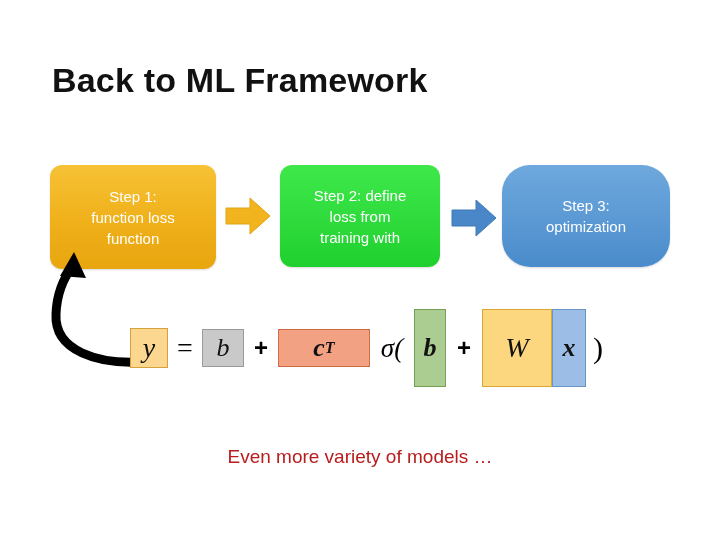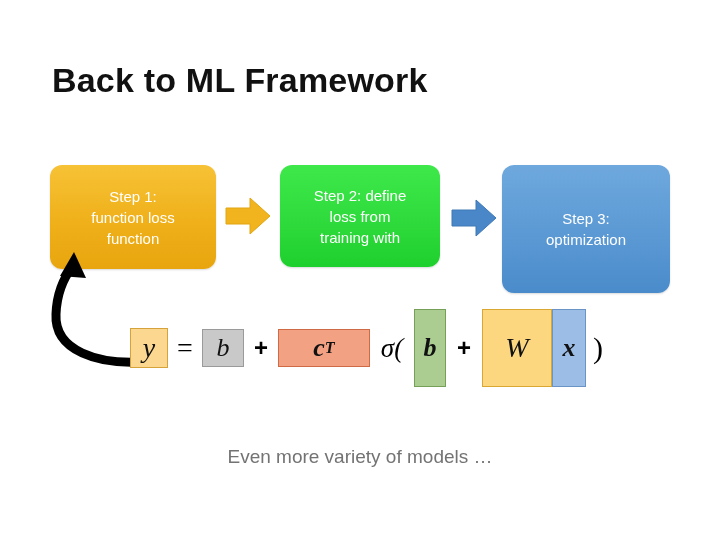--- a/index.html
+++ b/index.html
@@ -58,22 +58,23 @@
     width: 166px; height: 104px;
     background: linear-gradient(180deg, #f7c236 0%, #efb01a 55%, #e8a50e 100%);
   }
   #step-2 {
     left: 280px; top: 165px;
     width: 160px; height: 102px;
     background: linear-gradient(180deg, #3ee84a 0%, #2fdb3c 55%, #1ed02d 100%);
   }
   #step-3 {
     left: 502px; top: 165px;
-    width: 168px; height: 128px;
+    width: 168px; height: 102px;
     background: linear-gradient(180deg, #6ea8dd 0%, #5b99d4 55%, #4a8bcb 100%);
+    border-radius: 28px;
   }
 
   
   .block-arrow {
     position: absolute;
     width: 48px;
     height: 40px;
   }
   #arrow-1-2 { left: 224px; top: 196px; }
   #arrow-2-3 { left: 450px; top: 198px; }
@@ -136,21 +137,21 @@
   }
 
   
   #caption {
     position: absolute;
     left: 0;
     top: 446px;
     width: 720px;
     text-align: center;
     font-size: 19px;
-    color: #737373;
+    color: #b91c1c;
   }
 </style>
 </head>
 <body>
 
 <div id="slide">
 
   <div id="slide-title">Back to ML Framework</div>
 
   <div class="step-box" id="step-1">

